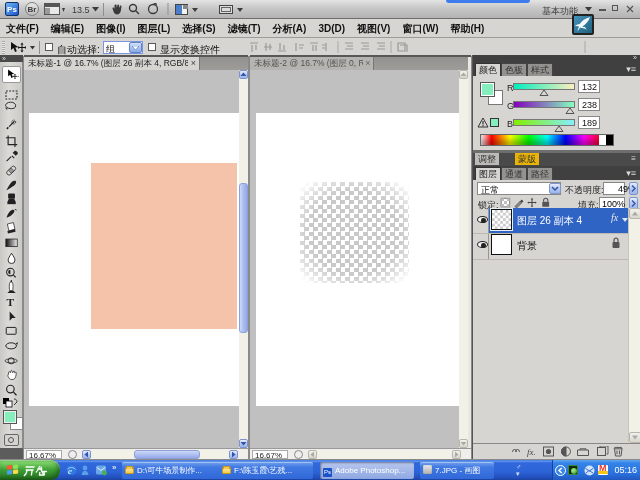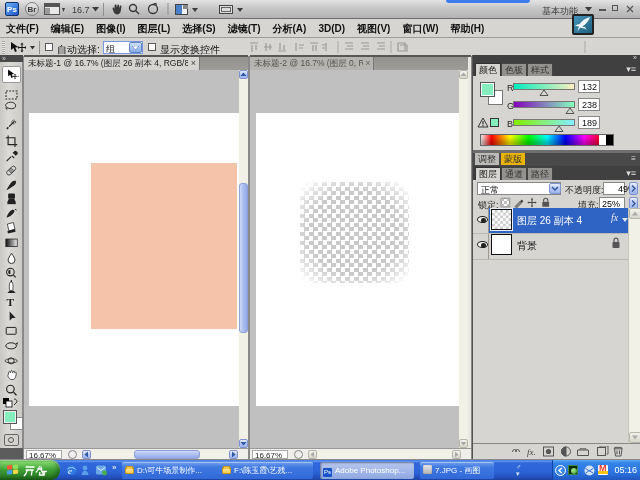--- a/index.html
+++ b/index.html
@@ -52,21 +52,21 @@
 <div class="abs" id="appbar"></div>
 <div class="abs" style="left:446px;top:0;width:84px;height:3px;background:#3f7ceb;border-radius:0 0 3px 3px;z-index:3"></div>
 <div class="abs" id="pslogo">Ps</div>
 <div class="abs" id="brlogo">Br</div>
 <svg class="abs" style="left:44px;top:3px" width="22" height="13" viewBox="0 0 22 13">
 <rect x="0.5" y="0.5" width="15" height="11" fill="#e8e8e8" stroke="#555"></rect>
     <rect x="1" y="1" width="14" height="3" fill="#555"></rect>
     <rect x="1" y="5" width="5" height="6" fill="#9a9a9a"></rect>
     <path d="M18 5l3 0-1.5 4z" fill="#3c3c3c"></path>
   </svg>
-<div class="abs abtxt" style="left:72px;top:5px">16.7</div>
+<div class="abs abtxt" style="left:72px;top:5px">13.5</div>
 <svg class="abs" style="left:92px;top:7px" width="7" height="5">
     <path d="M0 0l7 0-3.5 4.5z" fill="#3c3c3c"></path>
   </svg>
 <div class="abs sep" style="left:103px"></div>
 <svg class="abs" style="left:111px;top:3px" width="90" height="13" viewBox="0 0 90 13">
 <g fill="#3a3a3a">
       <path d="M4.5 1.5c.8 0 1.2.6 1.2 1.4v2l.8-2.9c.2-.8 1.6-.7 1.6.3v2.6l.9-2c.3-.8 1.6-.5 1.5.4l-.6 4.2c-.2 1.6-1.2 4-3.7 4-2.2 0-3.1-1.4-3.6-2.7L1.5 5.6c-.3-.9 1-1.5 1.5-.6l.5 1V3c0-.9.4-1.5 1-1.5z"></path>
     </g>
 <g fill="none" stroke="#3a3a3a" stroke-width="1.4">
       <circle cx="22" cy="5" r="3.5"></circle>
@@ -354,21 +354,21 @@
         <path d="M5 0l4 5.5H1z" fill="#d6d5d2" stroke="#333" stroke-width=".8"></path>
       </svg>
    <div class="abs" style="left:7px;top:58px;width:134px;height:12px;border:1px solid #666;background:linear-gradient(90deg,#fff,#f00 8%,#ff0 22%,#0f0 36%,#0ff 50%,#00f 64%,#f0f 78%,#f00 92%,#f00);box-shadow:inset 0 -5px 5px rgba(0,0,0,.28)"></div>
    <div class="abs" style="left:126px;top:59px;width:7px;height:10px;background:#fff"></div>
    <div class="abs" style="left:133px;top:59px;width:7px;height:10px;background:#000"></div>
  </div>
 
  <div class="abs" style="left:0;top:95px;width:168px;height:3px;background:#6e6e6e"></div>
  <div class="abs" style="left:0;top:98px;width:168px;height:13px;background:#4a4a4a"></div>
  <div class="abs ptab" style="left:2px;top:98px;background:#bcbbb8;color:#333;height:12px;line-height:12px">调整</div>
- <div class="abs ptab" style="left:28px;top:98px;background:#eab308;color:#333;height:12px;line-height:12px">蒙版</div>
+ <div class="abs ptab" style="left:42px;top:98px;background:#eab308;color:#333;height:12px;line-height:12px">蒙版</div>
  <div class="abs" style="right:4px;top:99px;color:#ddd;font-size:8px">≡</div>
 
  <div class="abs" style="left:0;top:111px;width:168px;height:14px;background:#404040"></div>
  <div class="abs ptab" style="left:2px;top:112px;background:#d6d5d2;color:#222;border:1px solid #333;border-bottom:none">图层</div>
  <div class="abs ptab" style="left:28px;top:112px;background:#93928f;color:#333;border:1px solid #444;border-bottom:none">通道</div>
  <div class="abs ptab" style="left:54px;top:112px;background:#93928f;color:#333;border:1px solid #444;border-bottom:none">路径</div>
  <div class="abs" style="right:4px;top:113px;color:#ddd;font-size:9px">▾≡</div>
 
  <div class="abs" style="left:0;top:125px;width:168px;height:263px;background:#d6d5d2">
 
@@ -394,21 +394,21 @@
     <path d="M17 11l6-6 2 2-6 6z" fill="#888" stroke="#444" stroke-width=".6"></path>
         <path d="M23 5l2-2 2 2-2 2z" fill="#444"></path>
     <g stroke="#444" stroke-width="1.2">
           <path d="M37 2v9M32.5 6.5h9"></path>
         </g>
         <path d="M37 1l1.3 1.8h-2.6zM37 12l1.3-1.8h-2.6zM31.5 6.5l1.8-1.3v2.6zM42.5 6.5l-1.8-1.3v2.6z" fill="#444"></path>
     <rect x="49" y="5.5" width="8" height="6" rx="1" fill="#555"></rect>
         <path d="M50.5 5.5v-1.5a2.5 2.5 0 015 0v1.5" fill="none" stroke="#555" stroke-width="1.3"></path>
    </svg>
    <div class="abs plbl" style="left:105px;top:19px">填充:</div>
-   <div class="abs" style="left:126px;top:17px;width:26px;height:13px;background:#fff;border:1px solid #888;font-size:9px;line-height:13px;padding-left:2px">25%</div>
+   <div class="abs" style="left:126px;top:17px;width:26px;height:13px;background:#fff;border:1px solid #888;font-size:9px;line-height:13px;padding-left:2px">100%</div>
    <div class="abs xpbtn" style="left:156px;top:17px;width:9px;height:13px">
         <svg width="9" height="13">
           <path d="M3 3.5l3 3-3 3" fill="none" stroke="#2e57a4" stroke-width="1.4"></path>
         </svg>
       </div>
 
    <div class="abs" style="left:16px;top:28px;width:139px;height:25px;background:#2f63c4"></div>
    <div class="abs eye" style="left:4px;top:36px"></div>
    <div class="abs" style="left:15px;top:28px;width:1px;height:51px;background:#9a978f"></div>
    <div class="abs" style="left:0;top:53px;width:155px;height:1px;background:#bdbab2"></div>

